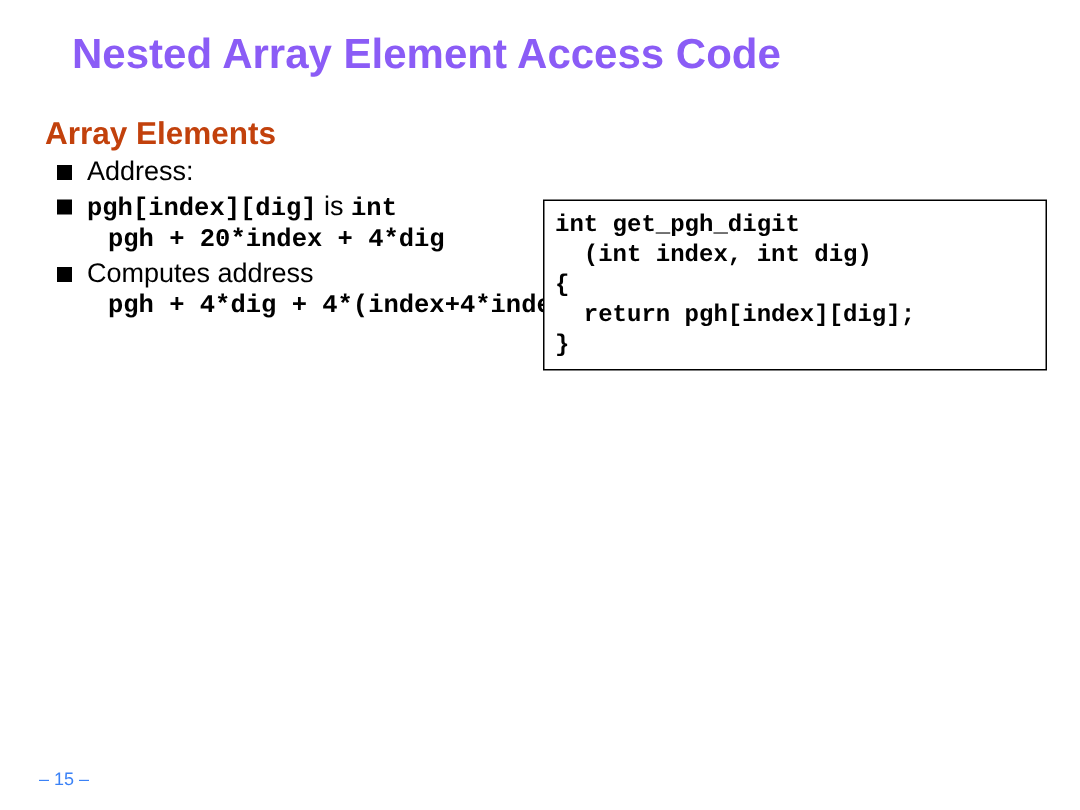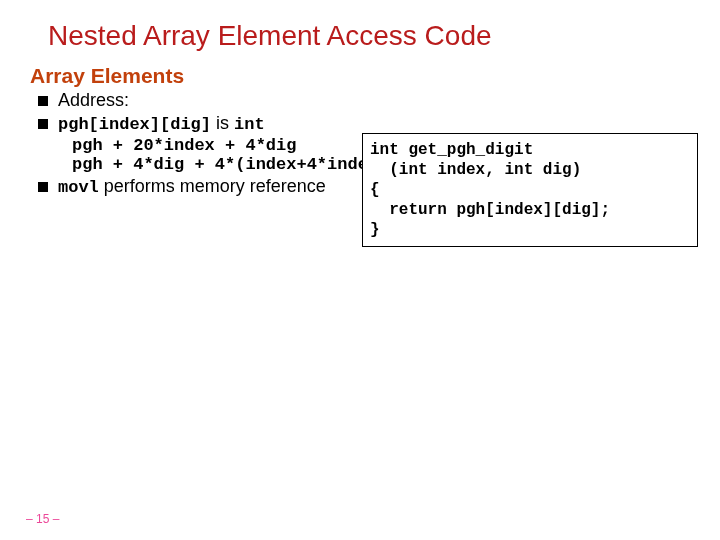--- a/index.html
+++ b/index.html
@@ -15,23 +15,23 @@
   }
   .slide {
     padding: 18px 30px 0 30px;
     box-sizing: border-box;
     width: 720px;
     height: 540px;
     position: relative;
   }
   .title {
     font-size: 28px;
-    font-weight: normal;
-    color: #b91c1c;
-    margin-bottom: 12px;
+    font-weight: bold;
+    color: #8b5cf6;
+    margin-bottom: 26px;
     margin-top: 2px;
     padding-left: 18px;
   }
   .section {
     font-size: 21px;
     font-weight: bold;
     color: #c2410c;
     margin: 4px 0 2px 0;
   }
   .bullets {
@@ -79,21 +79,21 @@
   }
   .codebox.wide {
     margin: 12px 4px 0 4px;
     font-size: 16px;
   }
   .footer {
     position: absolute;
     left: 26px;
     bottom: 14px;
     font-size: 12px;
-    color: #ec4899;
+    color: #3b82f6;
     text-align: right;
   }
   .row2 { margin-top: 0px; }
 </style>
 </head>
 <body>
 
 <div class="slide">
 
   <div class="title">Nested Array Element Access Code</div>
@@ -108,24 +108,22 @@
   </ul>
   <div class="subline mono">pgh + 20*index + 4*dig</div>
 
   <div class="codebox right">int get_pgh_digit
   (int index, int dig)
 {
   return pgh[index][dig];
 }</div>
 
 
+  <ul class="bullets">
+    <li><span>Computes address</span></li>
+  </ul>
   <div class="subline mono">pgh + 4*dig + 4*(index+4*index)</div>
 
-  <ul class="bullets">
-    <li>
-      <code>movl</code><span> performs memory reference</span>
-    </li>
-  </ul>
 
 
   <div class="footer">– 15 –</div>
 
 </div>
 
 </body></html>

